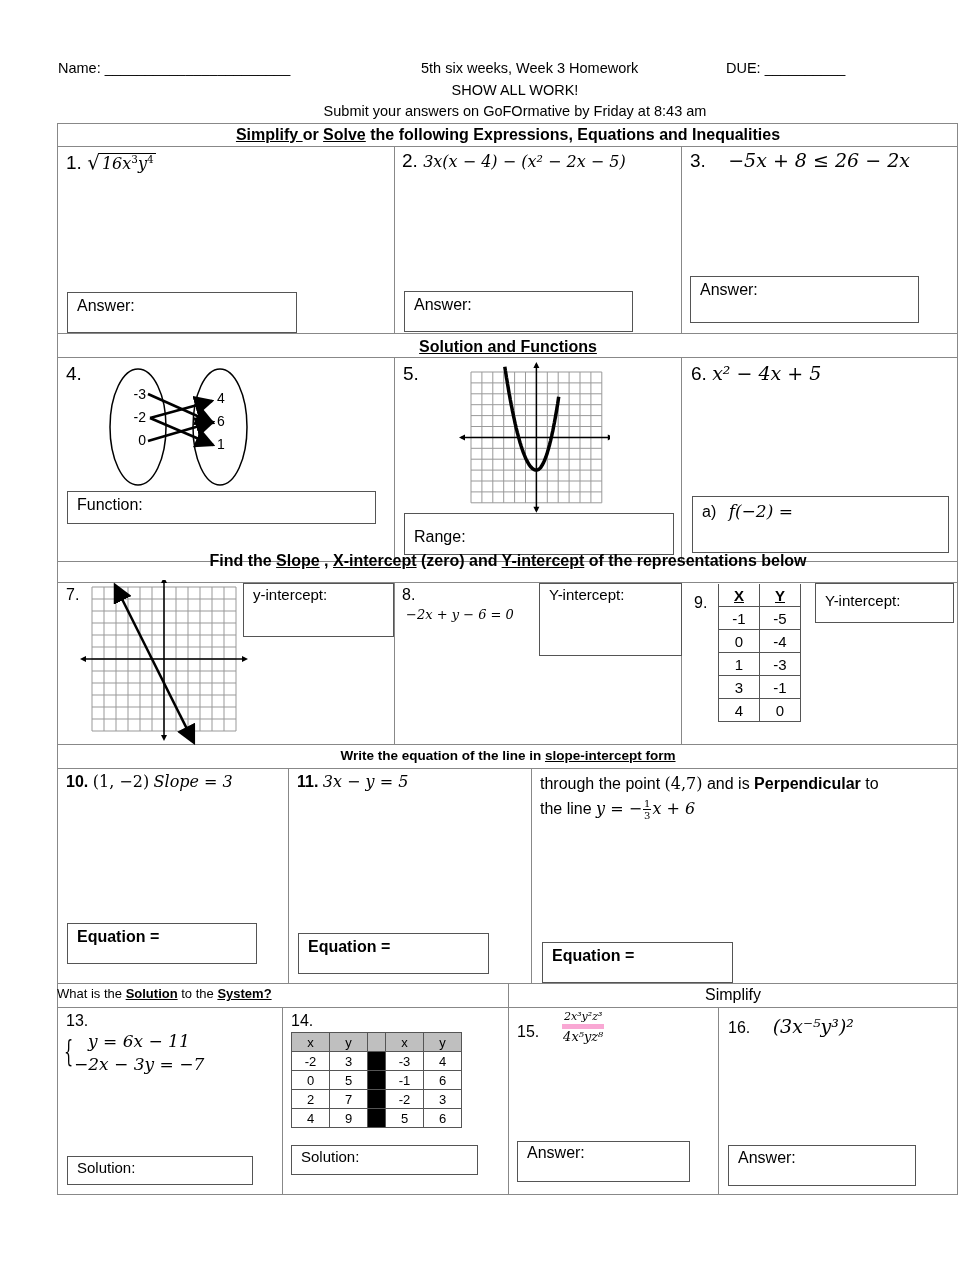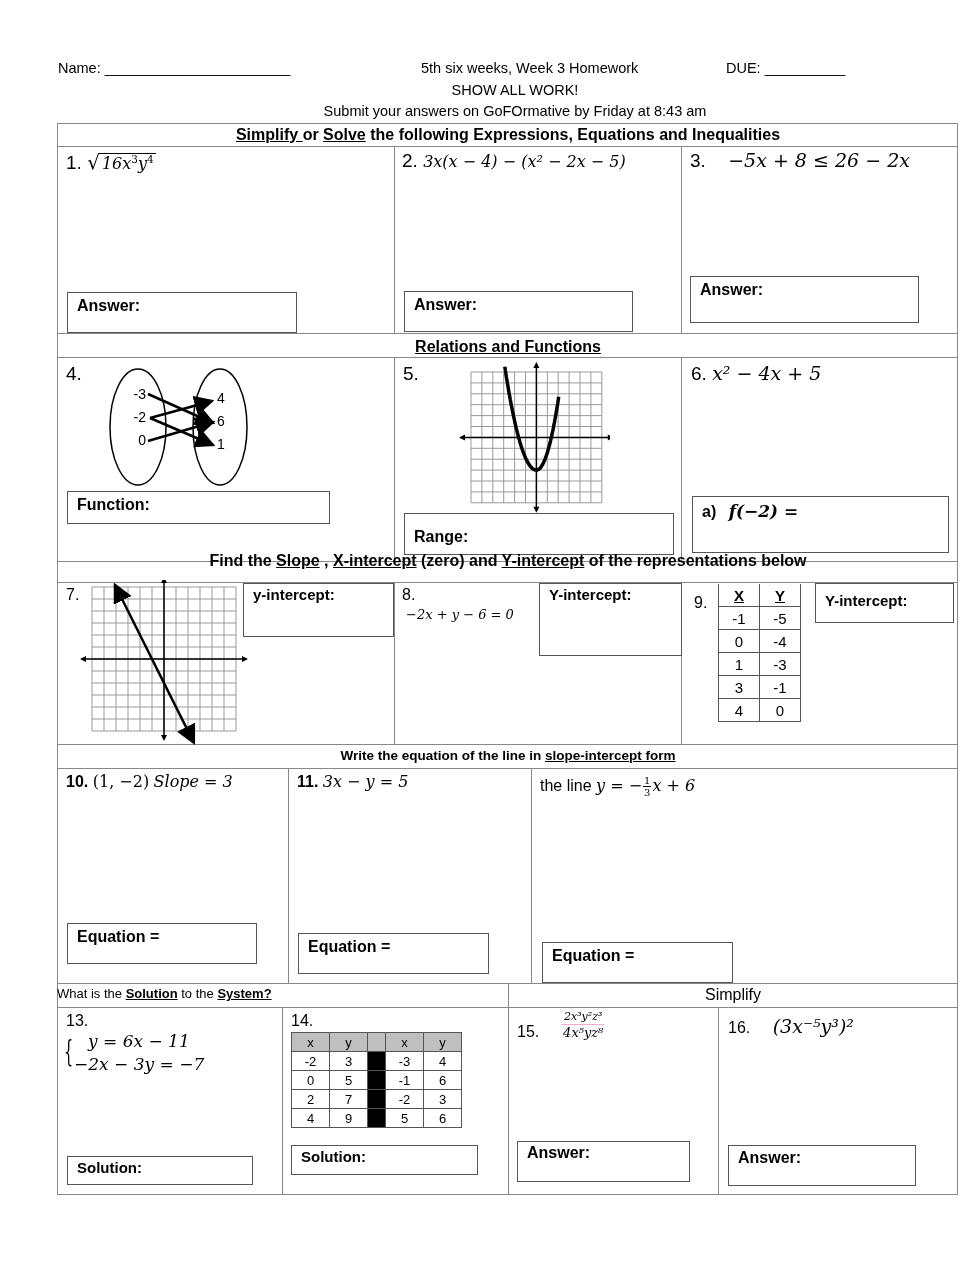--- a/index.html
+++ b/index.html
@@ -3,21 +3,21 @@
 <meta charset="utf-8">
 <style>
   html, body { margin:0; padding:0; background:#fff; }
   body { width:979px; height:1266px; position:relative; font-family:"Liberation Sans", sans-serif; color:#000; overflow:hidden; }
   .abs { position:absolute; }
   .hdr { font-size:14.5px; }
   .math { font-family:"DejaVu Serif", "Liberation Serif", serif; font-style:normal; }
   .mi { font-style:italic; }
   .bold { font-weight:bold; }
   .u { text-decoration:underline; }
-  .box { position:absolute; border:1px solid #555; background:#fff; box-sizing:border-box; font-size:16px; padding:4px 9px;font-weight:bold; }
+  .box { position:absolute; border:1px solid #555; background:#fff; box-sizing:border-box; font-size:16px; padding:4px 9px; }
   .hline { position:absolute; height:0; border-top:1.5px solid #888; }
   .vline { position:absolute; width:0; border-left:1.5px solid #888; }
   .sechead { position:absolute; left:58px; width:900px; text-align:center; font-size:16px; font-weight:bold; }
   .qnum { font-size:19px; }
   .xy-table { border-collapse:collapse; font-size:15px; }
   .xy-table td { border:1px solid #555; width:40px; height:22px; text-align:center; padding:0; }
   .sys-table { border-collapse:collapse; font-size:13px; }
   .sys-table td { border:1px solid #555; width:37px; height:18px; text-align:center; padding:0; }
   .sys-table tr.head td { background:#bfbfbf; }
   .sys-table td.sep { background:#000; width:17px; }
@@ -74,21 +74,21 @@
   <span class="math mi" style="font-size:16px;">3x(x − 4) − (x² − 2x − 5)</span>
 </div>
 <div class="box" style="left:404px;top:291px;width:229px;height:41px;"><span>Answer:</span></div>
 
 <div class="abs" style="left:690px;top:149px;font-size:19px;">
   <span>3.</span>
   <span class="math mi" style="font-size:19px;margin-left:17px;">−5x + 8 ≤ 26 − 2x</span>
 </div>
 <div class="box" style="left:690px;top:276px;width:229px;height:47px;"><span>Answer:</span></div>
 
-<div class="sechead u" style="top:338px;">Relations and Functions</div>
+<div class="sechead u" style="top:338px;">Solution and Functions</div>
 
 <div class="abs qnum" style="left:66px;top:363px;">4.</div>
 <svg class="abs" style="left:100px;top:365px;" width="160" height="125">
   <defs>
     <marker id="arr" markerWidth="8" markerHeight="8" refX="7" refY="4" orient="auto">
       <path d="M0,0 L8,4 L0,8 z" fill="#000"></path>
     </marker>
   </defs>
   <ellipse cx="38" cy="62" rx="28" ry="58" fill="none" stroke="#000" stroke-width="1.5"></ellipse>
   <ellipse cx="120" cy="62" rx="27" ry="58" fill="none" stroke="#000" stroke-width="1.5"></ellipse>
@@ -96,21 +96,21 @@
   <text id="d1" x="46" y="57" font-size="14" text-anchor="end">-2</text>
   <text id="d2" x="46" y="80" font-size="14" text-anchor="end">0</text>
   <text id="r0" x="117" y="38" font-size="14">4</text>
   <text id="r1" x="117" y="61" font-size="14">6</text>
   <text id="r2" x="117" y="84" font-size="14">1</text>
   <line x1="48" y1="29" x2="113" y2="58" stroke="#000" stroke-width="2.5" marker-end="url(#arr)"></line>
   <line x1="50" y1="53" x2="112" y2="36" stroke="#000" stroke-width="2.5" marker-end="url(#arr)"></line>
   <line x1="50" y1="53" x2="113" y2="80" stroke="#000" stroke-width="2.5" marker-end="url(#arr)"></line>
   <line x1="48" y1="76" x2="113" y2="57" stroke="#000" stroke-width="2.5" marker-end="url(#arr)"></line>
 </svg>
-<div class="box" style="left:67px;top:491px;width:263px;height:33px;"><span>Function:</span></div>
+<div class="box" style="left:67px;top:491px;width:309px;height:33px;"><span>Function:</span></div>
 
 <div class="abs qnum" style="left:403px;top:363px;">5.</div>
 <svg class="abs" style="left:455px;top:360px;" width="155" height="155" id="graph5">
     <g>
       <line x1="16" y1="12" x2="16" y2="142.8" stroke="#999" stroke-width="1"></line>
       <line x1="16" y1="12" x2="146.8" y2="12" stroke="#999" stroke-width="1"></line>
       <line x1="26.9" y1="12" x2="26.9" y2="142.8" stroke="#999" stroke-width="1"></line>
       <line x1="16" y1="22.9" x2="146.8" y2="22.9" stroke="#999" stroke-width="1"></line>
       <line x1="37.8" y1="12" x2="37.8" y2="142.8" stroke="#999" stroke-width="1"></line>
       <line x1="16" y1="33.8" x2="146.8" y2="33.8" stroke="#999" stroke-width="1"></line>
@@ -249,20 +249,21 @@
 </div>
 <div class="box bold" style="left:67px;top:923px;width:190px;height:41px;"><span>Equation =</span></div>
 
 <div class="abs" style="left:297px;top:772px;font-size:16px;">
   <span class="bold">11.</span>
   <span class="math mi">3x − y = 5</span>
 </div>
 <div class="box bold" style="left:298px;top:933px;width:191px;height:41px;"><span>Equation =</span></div>
 
 <div class="abs" style="left:540px;top:772px;font-size:16px;line-height:23px;width:410px;">
+  <div><span>through the point  </span><span class="math">(4,7)</span><span>  and is </span><span class="bold">Perpendicular</span><span> to</span></div>
   <div style="margin-top:2px;"><span>the line  </span><span class="math mi">y = −</span><span style="display:inline-block;vertical-align:middle;text-align:center;font-size:10px;line-height:11px;margin:0 1px;"><span style="display:block;border-bottom:1px solid #000;padding:0 1px;" class="math">1</span><span style="display:block;" class="math">3</span></span><span class="math mi">x + 6</span></div>
 </div>
 <div class="box bold" style="left:542px;top:942px;width:191px;height:41px;"><span>Equation =</span></div>
 
 <div class="abs" style="left:57px;width:451px;top:986px;font-size:13px;">
   <span>What is the </span><span class="bold u">Solution</span><span> to the </span><span class="bold u">System?</span>
 </div>
 <div class="abs" style="left:508px;width:450px;text-align:center;top:986px;font-size:16px;">Simplify</div>
 
 <div class="abs" style="left:66px;top:1012px;font-size:16px;">13.</div>
@@ -308,21 +309,21 @@
         <td class="sep"></td>
         <td>5</td>
         <td>6</td>
       </tr>
 </tbody>
   </table>
 <div class="box" style="left:291px;top:1145px;width:187px;height:30px;padding-top:2px;font-size:15px;"><span>Solution:</span></div>
 
 <div class="abs" style="left:517px;top:1023px;font-size:16px;">15.</div>
 <div class="abs math mi" style="left:562px;top:1010px;text-align:center;">
-  <div style="font-size:11px;border-bottom:1px solid #f9a8d4;padding:0 2px 1px;">2x³y²z³</div>
+  <div style="font-size:11px;border-bottom:5px solid #f9a8d4;padding:0 2px 1px;">2x³y²z³</div>
   <div style="font-size:13px;">4x⁵yz⁸</div>
 </div>
 <div class="box" style="left:517px;top:1141px;width:173px;height:41px;padding-top:2px;"><span>Answer:</span></div>
 
 <div class="abs" style="left:728px;top:1015px;font-size:16px;">
   <span>16.</span>
   <span class="math mi" style="font-size:19px;margin-left:18px;">(3x⁻⁵y³)²</span>
 </div>
 <div class="box" style="left:728px;top:1145px;width:188px;height:41px;padding-top:3px;"><span>Answer:</span></div>
 

